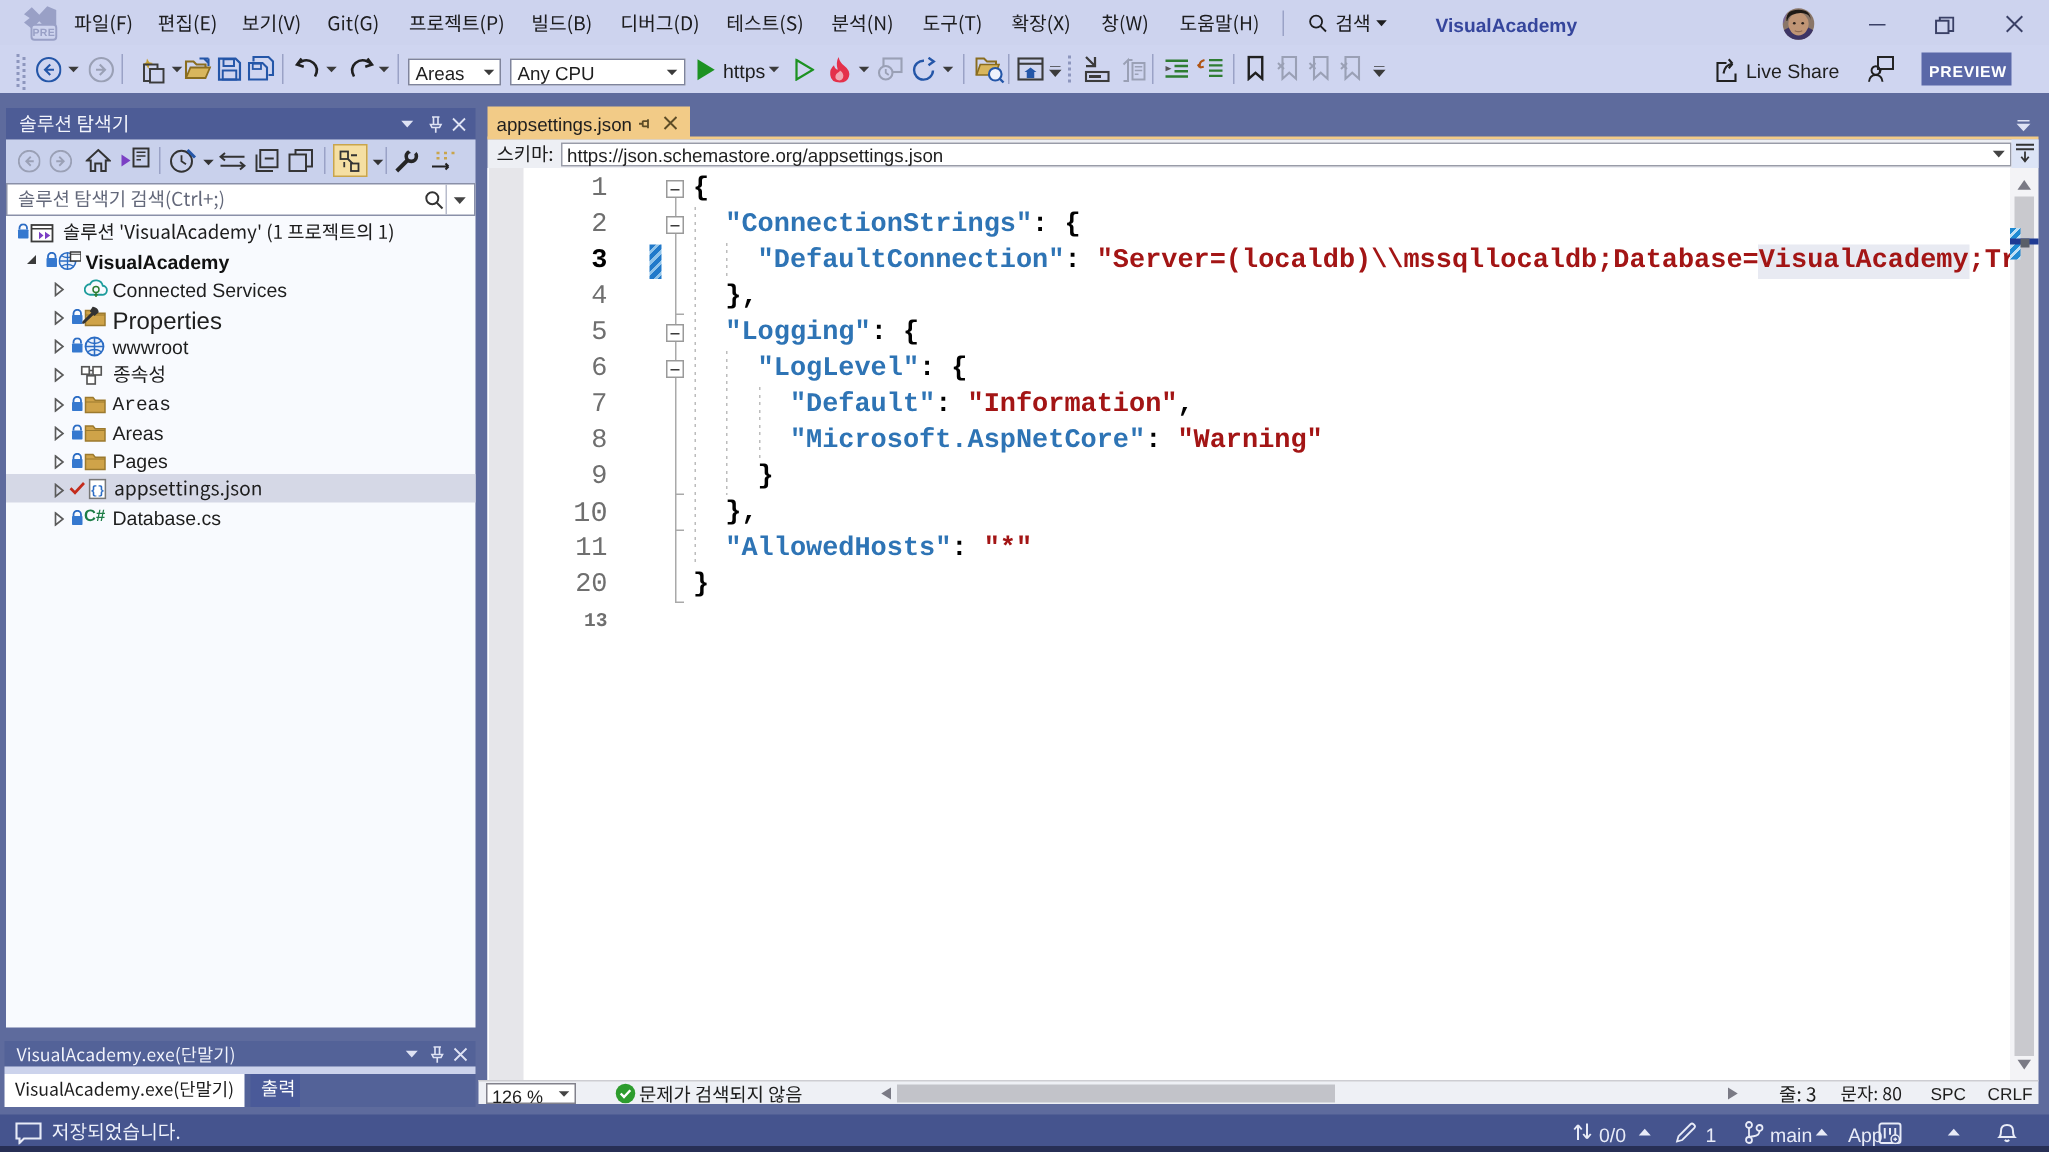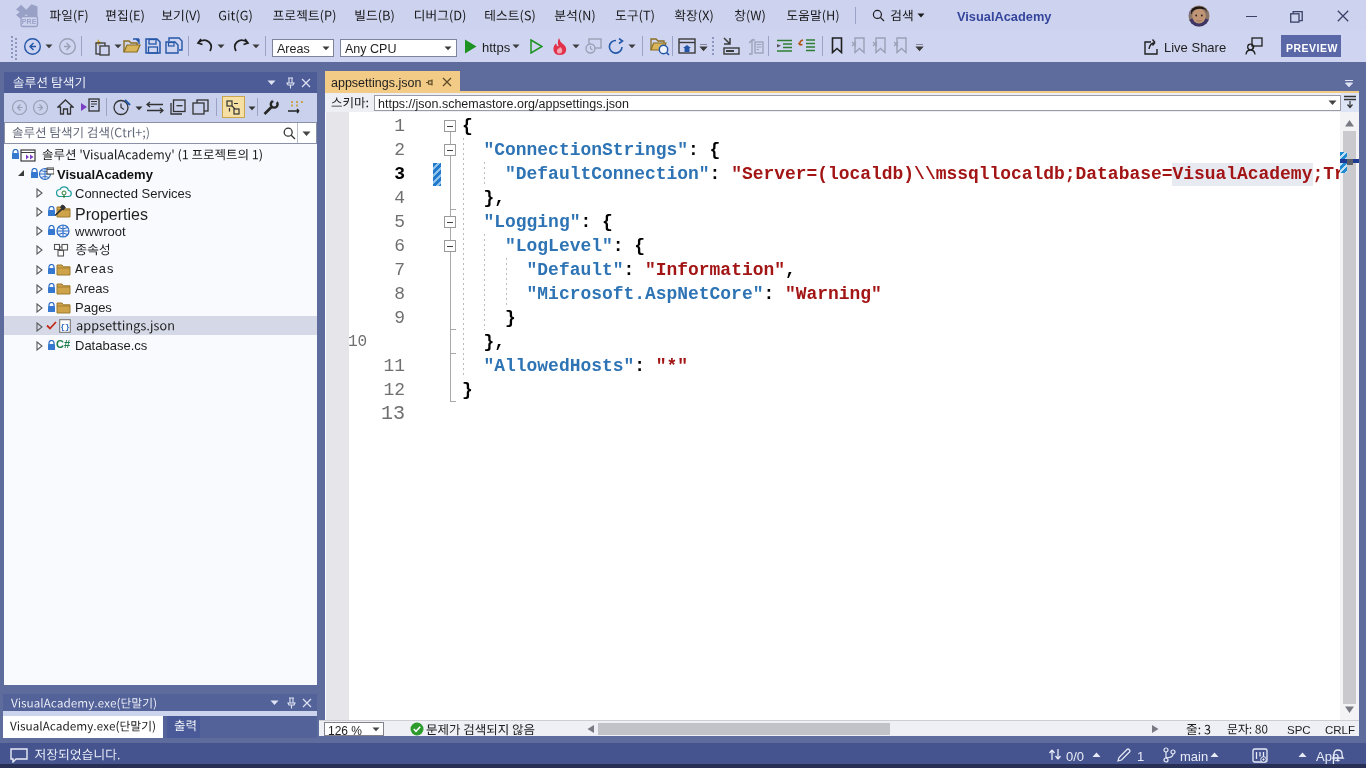--- a/index.html
+++ b/index.html
@@ -504,24 +504,24 @@
 <div style="position:absolute;left:326px;top:112px;width:22.5px;height:608px;background:#e6e6ea;"></div>
 <div style="position:absolute;left:348px;top:114px;width:57px;text-align:right;font-family:'Liberation Mono',monospace;font-size:17.95px;line-height:24px;color:#6f6f6f;font-weight:normal;">1</div>
 <div style="position:absolute;left:348px;top:138px;width:57px;text-align:right;font-family:'Liberation Mono',monospace;font-size:17.95px;line-height:24px;color:#6f6f6f;font-weight:normal;">2</div>
 <div style="position:absolute;left:348px;top:162px;width:57px;text-align:right;font-family:'Liberation Mono',monospace;font-size:17.95px;line-height:24px;color:#000;font-weight:bold;">3</div>
 <div style="position:absolute;left:348px;top:186px;width:57px;text-align:right;font-family:'Liberation Mono',monospace;font-size:17.95px;line-height:24px;color:#6f6f6f;font-weight:normal;">4</div>
 <div style="position:absolute;left:348px;top:210px;width:57px;text-align:right;font-family:'Liberation Mono',monospace;font-size:17.95px;line-height:24px;color:#6f6f6f;font-weight:normal;">5</div>
 <div style="position:absolute;left:348px;top:234px;width:57px;text-align:right;font-family:'Liberation Mono',monospace;font-size:17.95px;line-height:24px;color:#6f6f6f;font-weight:normal;">6</div>
 <div style="position:absolute;left:348px;top:258px;width:57px;text-align:right;font-family:'Liberation Mono',monospace;font-size:17.95px;line-height:24px;color:#6f6f6f;font-weight:normal;">7</div>
 <div style="position:absolute;left:348px;top:282px;width:57px;text-align:right;font-family:'Liberation Mono',monospace;font-size:17.95px;line-height:24px;color:#6f6f6f;font-weight:normal;">8</div>
 <div style="position:absolute;left:348px;top:306px;width:57px;text-align:right;font-family:'Liberation Mono',monospace;font-size:17.95px;line-height:24px;color:#6f6f6f;font-weight:normal;">9</div>
-<div style="position:absolute;left:348px;top:330px;width:57px;text-align:left;font-family:'Liberation Mono',monospace;font-size:16px;line-height:24px;color:#6f6f6f;font-weight:normal;">10</div>
+<div style="position:absolute;left:348px;top:330px;width:57px;text-align:right;font-family:'Liberation Mono',monospace;font-size:19px;line-height:24px;color:#6f6f6f;font-weight:normal;">10</div>
 <div style="position:absolute;left:348px;top:354px;width:57px;text-align:right;font-family:'Liberation Mono',monospace;font-size:17.95px;line-height:24px;color:#6f6f6f;font-weight:normal;">11</div>
-<div style="position:absolute;left:348px;top:378px;width:57px;text-align:right;font-family:'Liberation Mono',monospace;font-size:17.95px;line-height:24px;color:#6f6f6f;font-weight:normal;">12</div>
-<div style="position:absolute;left:348px;top:402px;width:57px;text-align:right;font-family:'Liberation Mono',monospace;font-size:20px;line-height:24px;color:#6f6f6f;font-weight:normal;">13</div>
+<div style="position:absolute;left:348px;top:378px;width:57px;text-align:right;font-family:'Liberation Mono',monospace;font-size:17.95px;line-height:24px;color:#6f6f6f;font-weight:normal;">20</div>
+<div style="position:absolute;left:348px;top:402px;width:57px;text-align:right;font-family:'Liberation Mono',monospace;font-size:13px;line-height:24px;color:#6f6f6f;font-weight:bold;">13</div>
 <div style="position:absolute;left:433px;top:162.5px;width:8px;height:23.5px;background:repeating-linear-gradient(135deg,#2079ca 0 3px,#8fc3ea 3px 5px);"></div>
 <div style="position:absolute;left:449.5px;top:132px;width:1px;height:270px;background:#a9a9a9;"></div>
 <div style="position:absolute;left:449.5px;top:209px;width:6px;height:1px;background:#a9a9a9;"></div>
 <div style="position:absolute;left:449.5px;top:329px;width:6px;height:1px;background:#a9a9a9;"></div>
 <div style="position:absolute;left:449.5px;top:353px;width:6px;height:1px;background:#a9a9a9;"></div>
 <div style="position:absolute;left:449.5px;top:401px;width:6px;height:1px;background:#a9a9a9;"></div>
 <div style="position:absolute;left:444px;top:120.25px;width:11.5px;height:11.5px;background:#fff;border:1px solid #9a9a9a;"></div>
 <div style="position:absolute;left:446.5px;top:125.5px;width:6.5px;height:1.2px;background:#3b3b3b;"></div>
 <div style="position:absolute;left:444px;top:144.25px;width:11.5px;height:11.5px;background:#fff;border:1px solid #9a9a9a;"></div>
 <div style="position:absolute;left:446.5px;top:149.5px;width:6.5px;height:1.2px;background:#3b3b3b;"></div>
@@ -636,19 +636,19 @@
 <div style="position:absolute;left:1180px;top:748.5px;font-family:'Liberation Sans',sans-serif;font-size:13px;color:#e8ebf7;white-space:pre;line-height:1.2;">main</div>
 <svg class="r" style="left:1210px;top:752px" width="9" height="6" viewBox="0 0 9 6">
     <path d="M4.5 0.5 L8.5 5 H0.5 Z" fill="#e8ebf7"></path>
   </svg>
 <svg class="r" style="left:1252px;top:747.5px" width="16" height="15" viewBox="0 0 16 15">
 <rect x="1" y="1" width="14" height="13" rx="1.5" fill="none" stroke="#e8ebf7" stroke-width="1.3"></rect>
 <path d="M4.5 4 V11 M8 4 V8.5 M11.5 4 V11" stroke="#e8ebf7" stroke-width="1.3"></path>
 <circle cx="11.5" cy="11.5" r="2.8" fill="#45548e" stroke="#e8ebf7" stroke-width="1"></circle>
 <path d="M11.5 10.3 V12.7 M10.3 11.5 H12.7" stroke="#e8ebf7" stroke-width="0.9"></path>
   </svg>
-<div style="position:absolute;left:1316px;top:748.5px;font-family:'Liberation Sans',sans-serif;font-size:13px;color:#e8ebf7;white-space:pre;line-height:1.2;">App</div>
+<div style="position:absolute;left:1232px;top:748.5px;font-family:'Liberation Sans',sans-serif;font-size:13px;color:#e8ebf7;white-space:pre;line-height:1.2;">App</div>
 <svg class="r" style="left:1298px;top:752px" width="9" height="6" viewBox="0 0 9 6">
     <path d="M4.5 0.5 L8.5 5 H0.5 Z" fill="#e8ebf7"></path>
   </svg>
 <svg class="r" style="left:1331px;top:747px" width="14" height="16" viewBox="0 0 14 16">
 <path d="M2 11 Q3 10 3 7 Q3 3 7 3 Q11 3 11 7 Q11 10 12 11 Z" fill="none" stroke="#e8ebf7" stroke-width="1.3"></path>
 <path d="M5.5 13 Q7 14.5 8.5 13" fill="none" stroke="#e8ebf7" stroke-width="1.3"></path>
   </svg>
 </body></html>

